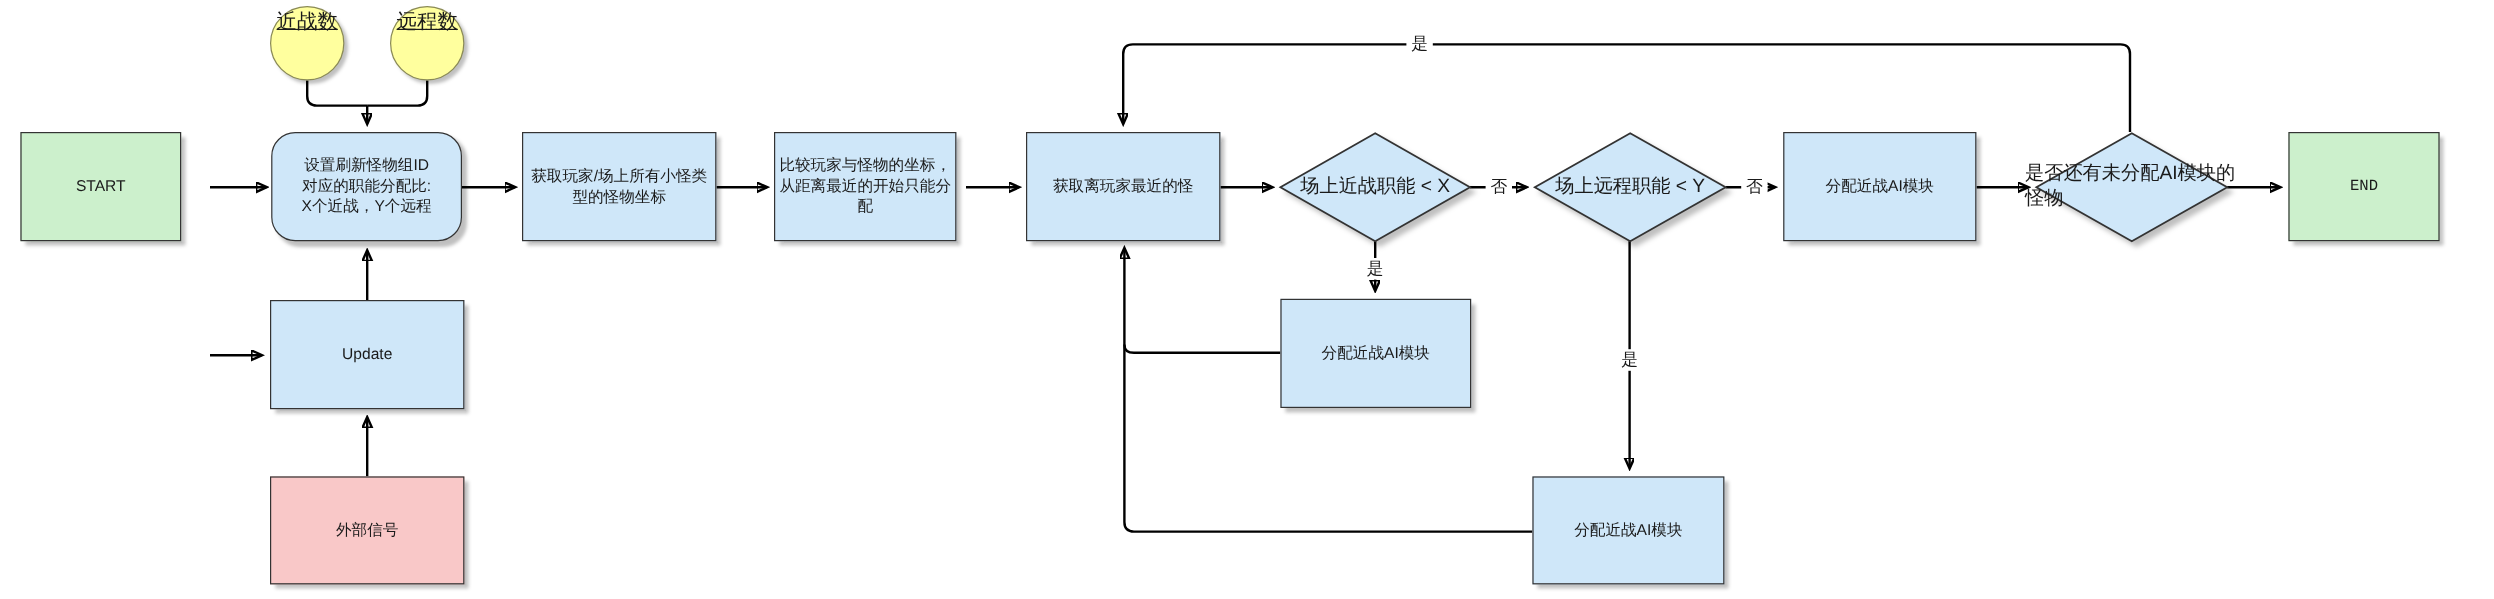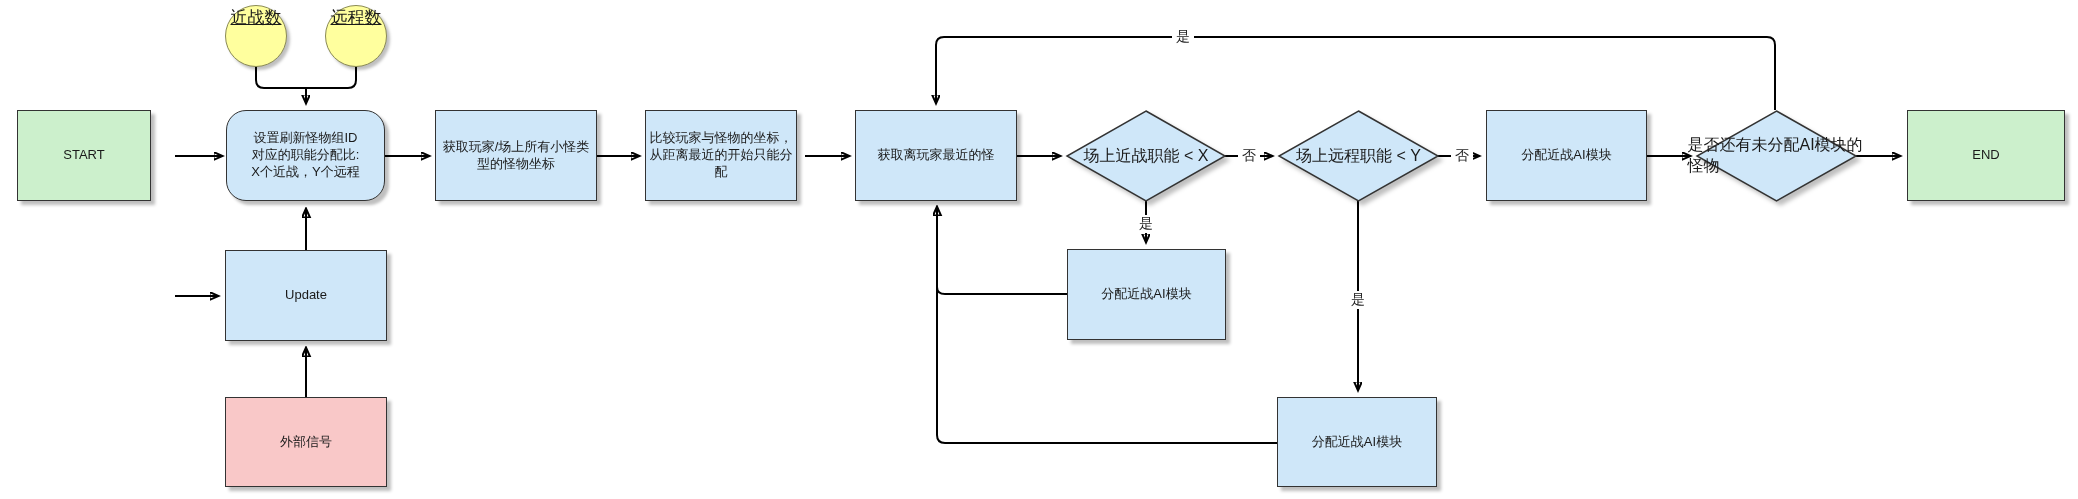--- a/index.html
+++ b/index.html
@@ -143,21 +143,21 @@
     <span>分配近战AI模块</span>
   </div>
 
   <div class="diamond" style="left:1697px;top:111px;width:159px;height:90px;">
     <svg width="159" height="90" viewBox="0 0 159 90">
         <polygon points="79.5,0 159,45 79.5,90 0,45"></polygon>
       </svg>
     <div class="dlabel overflow">是否还有未分配AI模块的怪物</div>
   </div>
 
-  <div class="node terminal" style="left:1907px;top:110px;width:158px;height:91px;">
+  <div class="node terminal" style="left:1907px;top:110px;width:126px;height:91px;font-family:Liberation Mono, monospace;">
     <span>END</span>
   </div>
 
   <div class="node process" style="left:1067px;top:249px;width:159px;height:91px;">
     <span>分配近战AI模块</span>
   </div>
 
   <div class="node process" style="left:1277px;top:397px;width:160px;height:90px;">
     <span>分配近战AI模块</span>
   </div>

